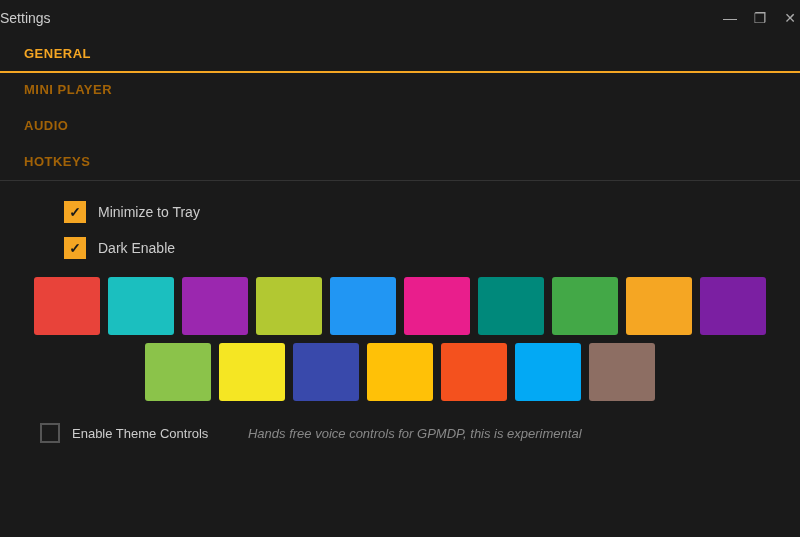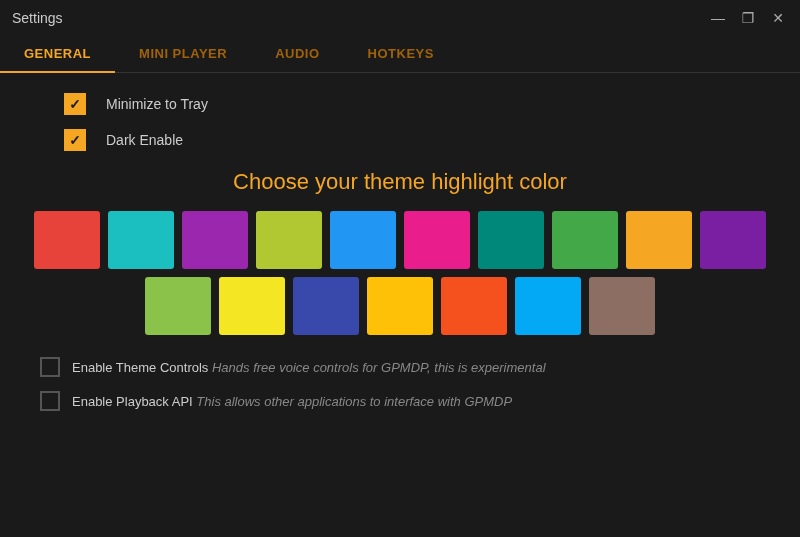--- a/index.html
+++ b/index.html
@@ -12,21 +12,21 @@
       font-family: 'Segoe UI', Arial, sans-serif;
       overflow: hidden;
       position: relative;
     }
 
     
     .title-bar {
       display: flex;
       align-items: center;
       justify-content: space-between;
-      padding: 8px 12px;
+      padding: 8px 0;
       background: #1a1a1a;
       height: 36px;
     }
     .title-bar-title {
       color: #ccc;
       font-size: 14px;
     }
     .title-bar-controls {
       display: flex;
       gap: 10px;
@@ -44,20 +44,21 @@
       align-items: center;
       justify-content: center;
       padding: 0;
     }
 
     
     .tab-bar {
       display: flex;
       border-bottom: 1px solid #333;
       background: #1a1a1a;
+      flex-direction: column;
     }
     .tab {
       padding: 10px 24px;
       color: #a16207;
       font-size: 13px;
       font-weight: bold;
       cursor: pointer;
       letter-spacing: 0.5px;
       text-transform: uppercase;
       border-bottom: 2px solid transparent;
@@ -70,21 +71,21 @@
 
     
     .content {
       padding: 20px 40px;
     }
 
     
     .checkbox-row {
       display: flex;
       align-items: center;
-      gap: 20px;
+      gap: 12px;
       margin-bottom: 14px;
       padding-left: 24px;
     }
     .checkbox-box {
       width: 22px;
       height: 22px;
       border: 2px solid #555;
       background: transparent;
       display: flex;
       align-items: center;
@@ -156,20 +157,21 @@
       flex-shrink: 0;
       cursor: pointer;
     }
     .option-label {
       font-size: 13px;
       color: #ccc;
     }
     .option-label em {
       color: #888;
       font-style: italic;
+      margin-left: 36px;
     }
   </style>
 </head>
 <body>
 
 <div class="title-bar">
   <span class="title-bar-title">Settings</span>
   <div class="title-bar-controls">
     <button class="title-btn">—</button>
     <button class="title-btn">❐</button>
@@ -189,21 +191,20 @@
   <div class="checkbox-row">
     <div class="checkbox-box checked"></div>
     <span class="checkbox-label">Minimize to Tray</span>
   </div>
   <div class="checkbox-row">
     <div class="checkbox-box checked"></div>
     <span class="checkbox-label">Dark Enable</span>
   </div>
 
   <div class="theme-section">
-    <div class="theme-title">Choose your theme highlight color</div>
 
     <div class="swatches-row">
       <div class="swatch" style="background:#e8433a;"></div>
       <div class="swatch" style="background:#1bbfbf;"></div>
       <div class="swatch" style="background:#9b27af;"></div>
       <div class="swatch" style="background:#b2c832;"></div>
       <div class="swatch" style="background:#2196f3;"></div>
       <div class="swatch" style="background:#e91e8c;"></div>
       <div class="swatch" style="background:#00897b;"></div>
       <div class="swatch" style="background:#43a847;"></div>
@@ -225,23 +226,16 @@
   <div class="bottom-options">
 
     <div class="option-row">
       <div class="option-checkbox"></div>
       <span class="option-label">
         <span>Enable Theme Controls</span>
         <em> <span>Hands free voice controls for GPMDP, this is experimental</span></em>
       </span>
     </div>
 
-    <div class="option-row">
-      <div class="option-checkbox"></div>
-      <span class="option-label">
-        <span>Enable Playback API</span>
-        <em> <span>This allows other applications to interface with GPMDP</span></em>
-      </span>
-    </div>
 
 
   </div>
 </div>
 
 </body></html>

